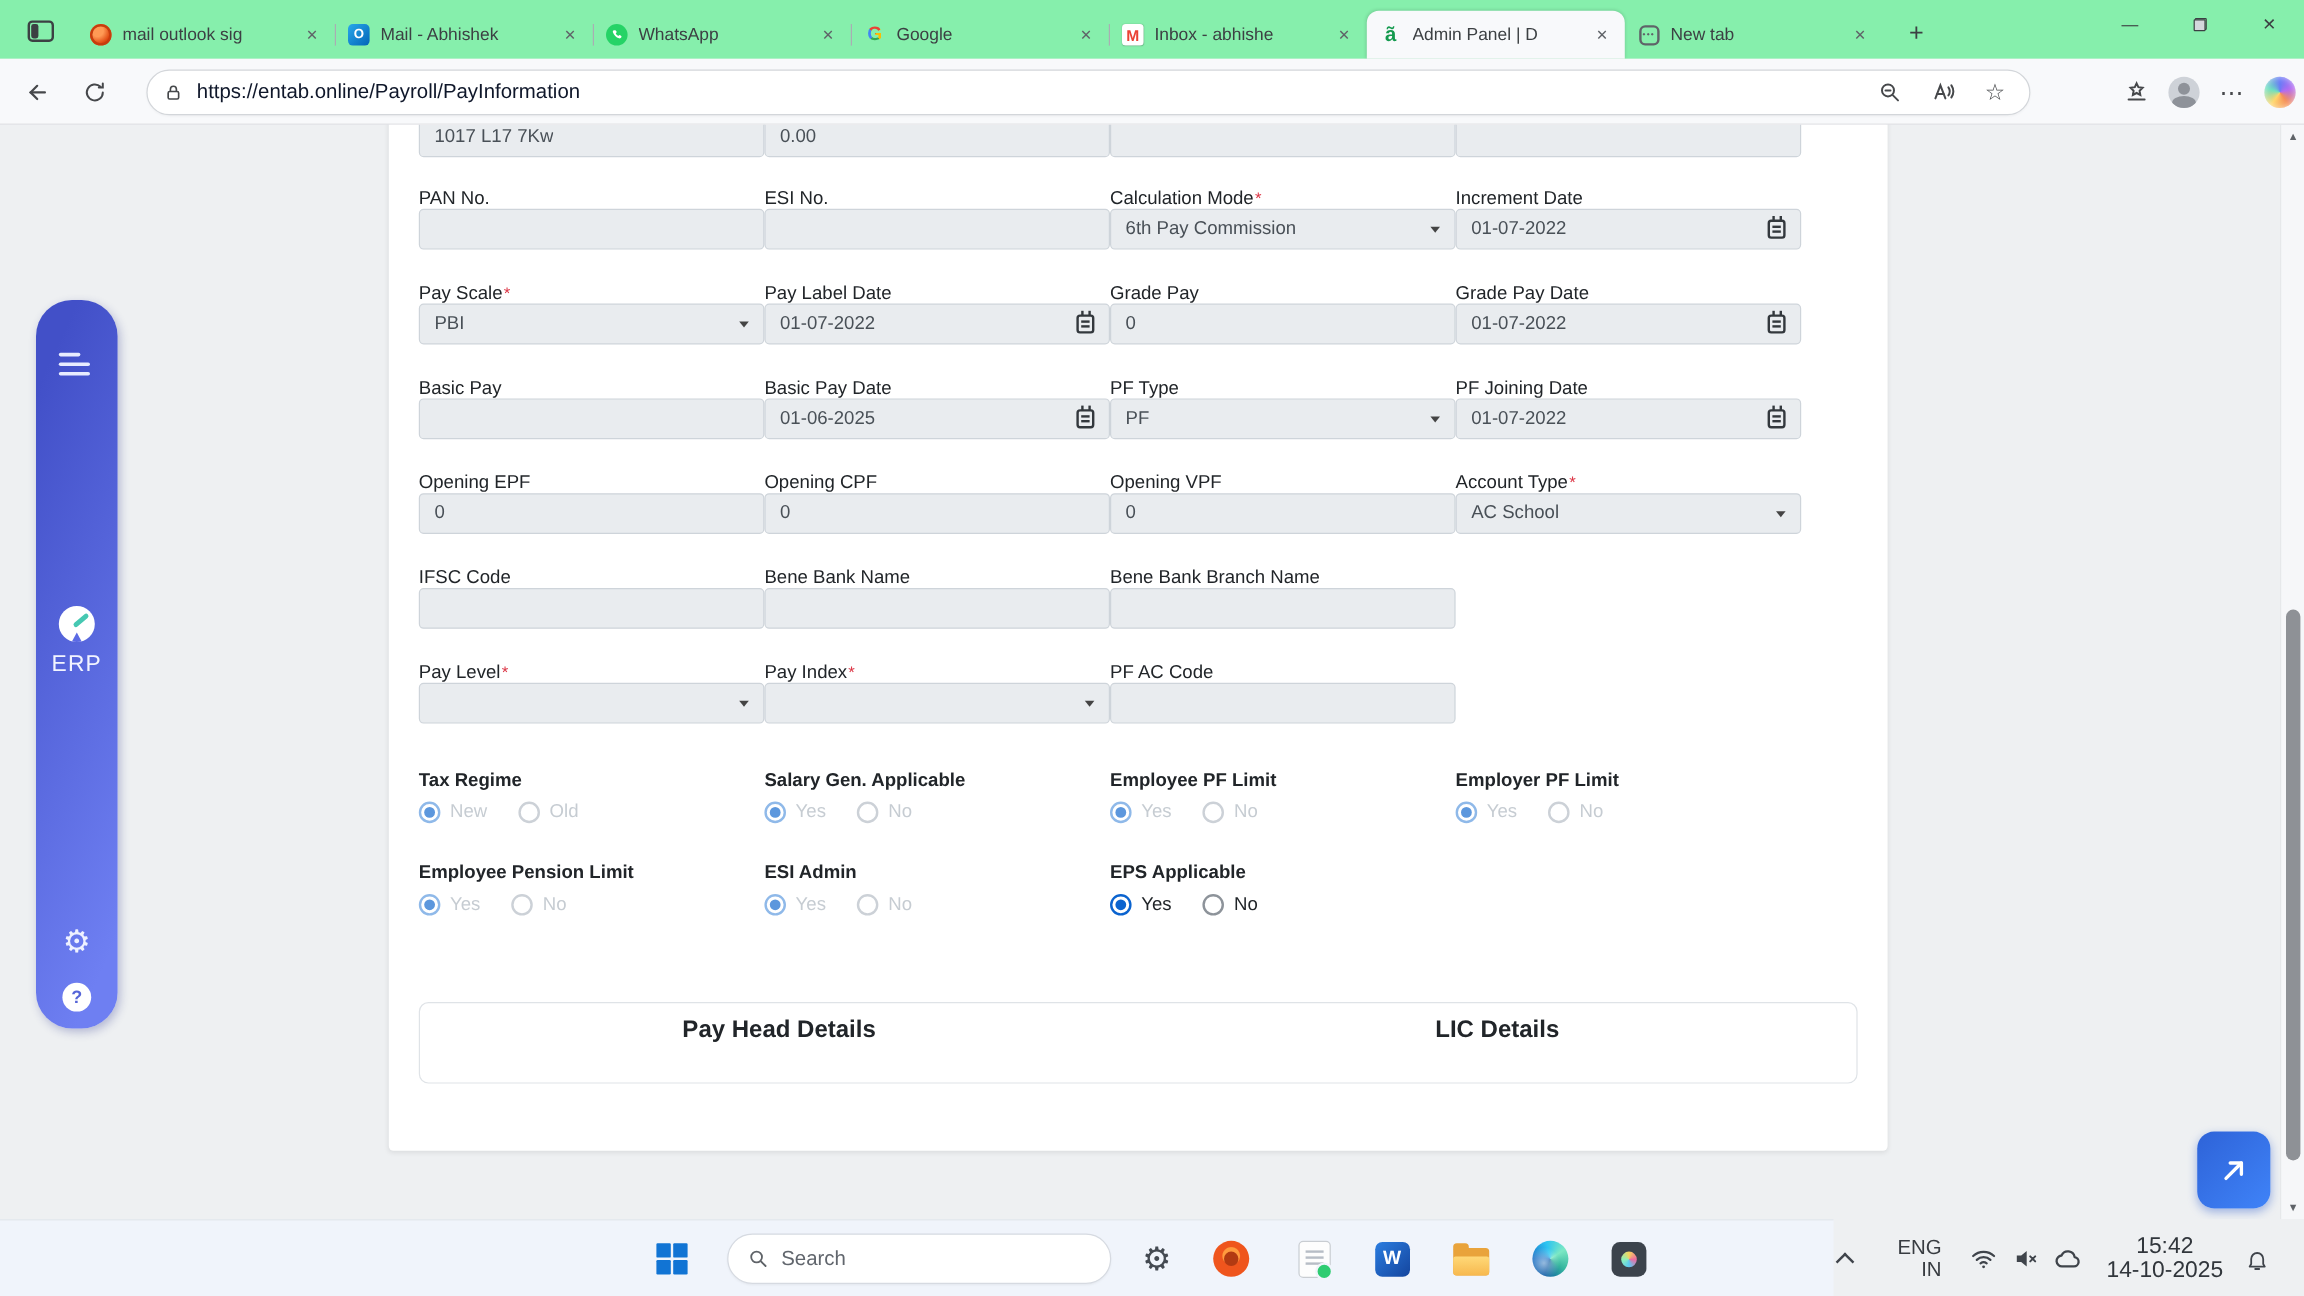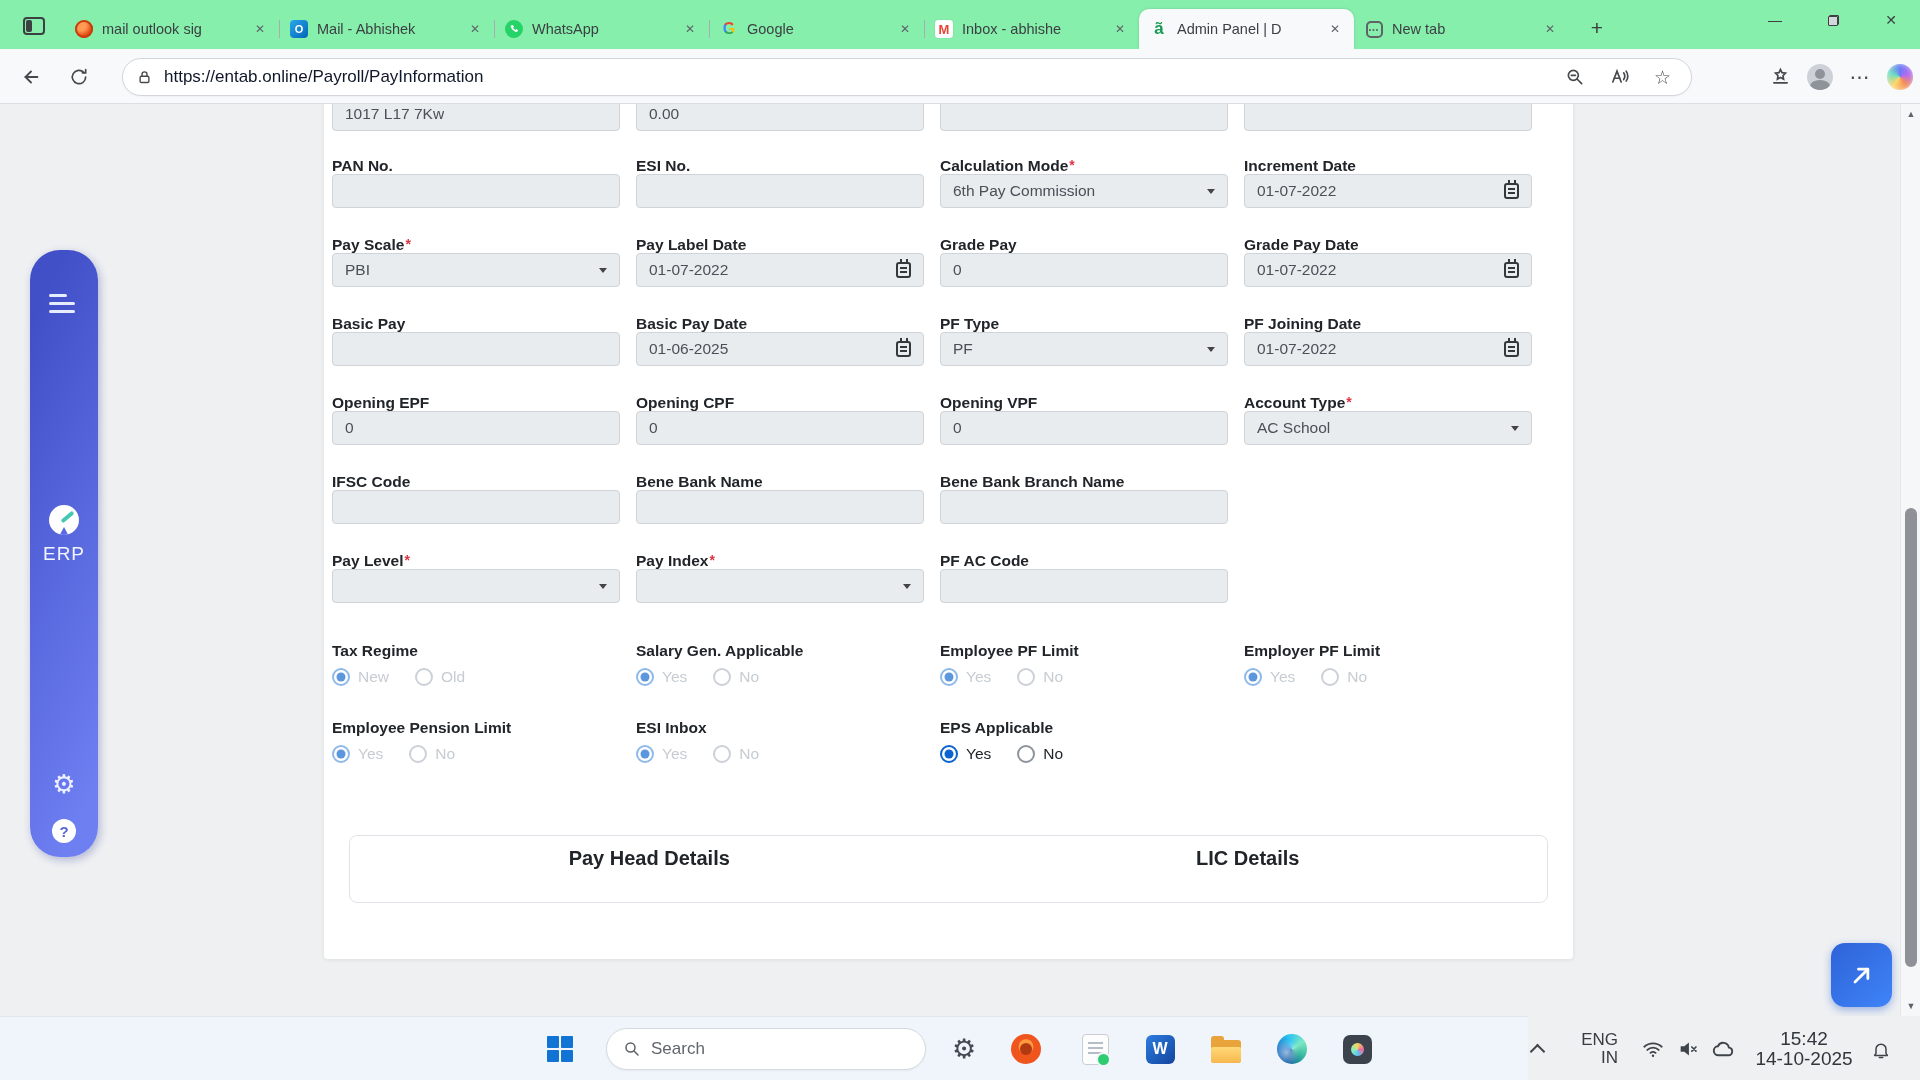--- a/index.html
+++ b/index.html
@@ -62,25 +62,25 @@
 .erp-wrap{margin-top:189px;display:flex;flex-direction:column;align-items:center}
 .erp-logo{width:30px;height:30px;background:#fff;border-radius:50%;position:relative;overflow:hidden}
 .erp-logo::before{content:"";position:absolute;left:50%;bottom:-7px;transform:translateX(-50%);border:8px solid transparent;border-bottom:15px solid #5b6ae4}
 .erp-logo::after{content:"";position:absolute;width:15px;height:4px;background:#46c8b2;border-radius:2px;top:10px;left:11px;transform:rotate(-40deg)}
 .erp-text{margin-top:8px;color:#f2f4ff;font-size:19px;letter-spacing:1px}
 .side-gear{margin-top:206px;font-size:26px;color:#eef1ff;line-height:1;cursor:pointer}
 .side-help{margin-top:22px;width:24px;height:24px;border-radius:50%;background:#fff;color:#5565d8;font-weight:bold;font-size:15px;display:flex;align-items:center;justify-content:center;cursor:pointer}
 
 
 .main-card{position:absolute;left:324px;top:-24px;width:1249px;height:879px;background:#fff;border-radius:4px;box-shadow:0 1px 4px rgba(0,0,0,.08)}
-.grid4{display:grid;grid-template-columns:repeat(4,288px);column-gap:16px;padding:0 8px}
+.grid4{display:grid;grid-template-columns:repeat(4,288px);padding:0 25px}
 #clip-row{margin-top:17px}
 #fields-grid{margin-top:26px;row-gap:28px}
 #radio-grid{margin-top:39px;row-gap:33px}
-.f-label{font-size:15.5px;font-weight:bold;color:#212529;height:17px;line-height:17px;white-space:nowrap}
+.f-label{font-size:15.5px;font-weight:normal;color:#212529;height:17px;line-height:17px;white-space:nowrap}
 .req{color:#dc3545;font-size:14px;vertical-align:top;margin-left:1px}
 .inp{margin-top:0;height:34px;background:#e9ecef;border:1px solid #ced4da;border-radius:4px;display:flex;align-items:center;justify-content:space-between;padding:0 12px;font-size:15.5px;color:#495057}
 .inp .val{white-space:nowrap;overflow:hidden}
 .caret{width:0;height:0;border-left:4.5px solid transparent;border-right:4.5px solid transparent;border-top:5.5px solid #444;flex:none;margin-left:6px}
 .cal{width:15px;height:16px;border:2px solid #33383d;border-radius:3px;position:relative;flex:none;margin-left:6px}
 .cal::before{content:"";position:absolute;top:-5px;left:2px;width:2px;height:4px;background:#33383d;box-shadow:6px 0 0 #33383d}
 .cal::after{content:"";position:absolute;left:2px;top:3px;width:7px;height:2px;background:#33383d;box-shadow:0 4px 0 #33383d}
 .cell{height:51px}
 .clip-inp .val{color:#495057}
 .rgroup .r-label{font-size:15.5px;font-weight:bold;color:#212529;height:17px;line-height:17px;white-space:nowrap}
@@ -472,21 +472,21 @@
         <div class="rgroup">
           <div class="r-label">Employee Pension Limit</div>
           <div class="opts">
             <span class="radio checked dis"></span>
             <span class="opt-label dis">Yes</span>
             <span class="radio dis"></span>
             <span class="opt-label dis">No</span>
           </div>
         </div>
         <div class="rgroup">
-          <div class="r-label">ESI Inbox</div>
+          <div class="r-label">ESI Admin</div>
           <div class="opts">
             <span class="radio checked dis"></span>
             <span class="opt-label dis">Yes</span>
             <span class="radio dis"></span>
             <span class="opt-label dis">No</span>
           </div>
         </div>
         <div class="rgroup">
           <div class="r-label">EPS Applicable</div>
           <div class="opts">

